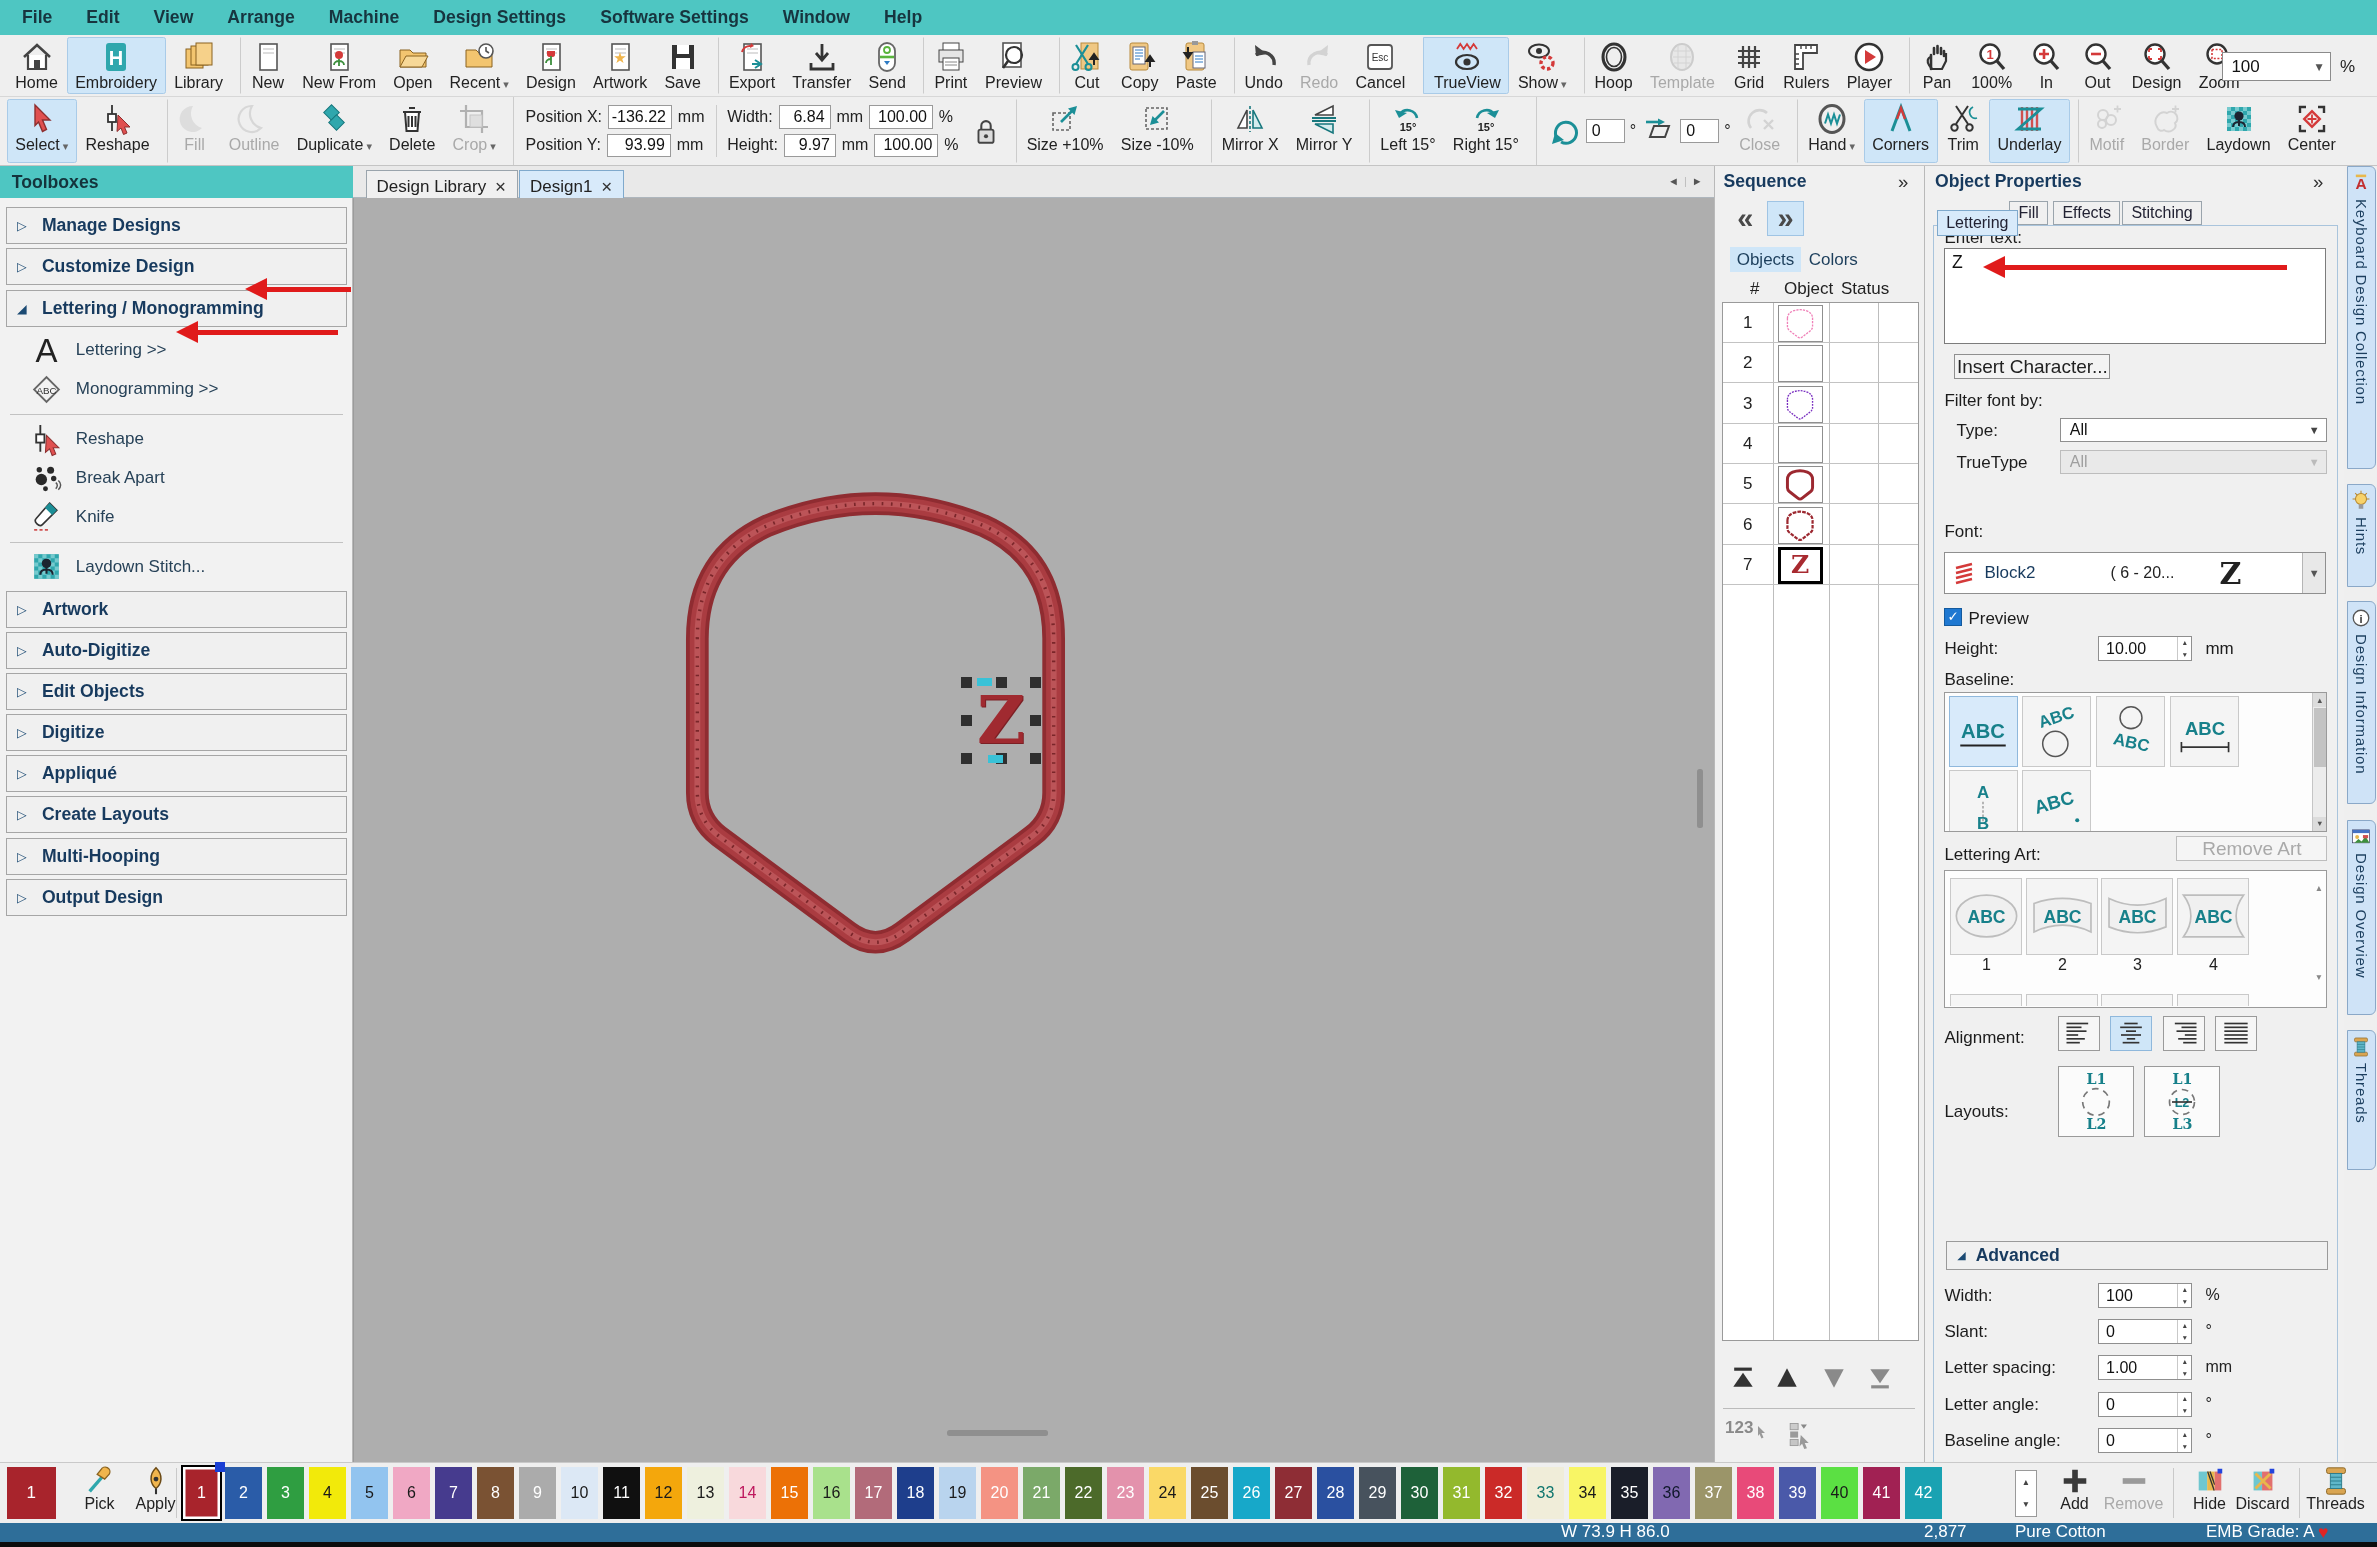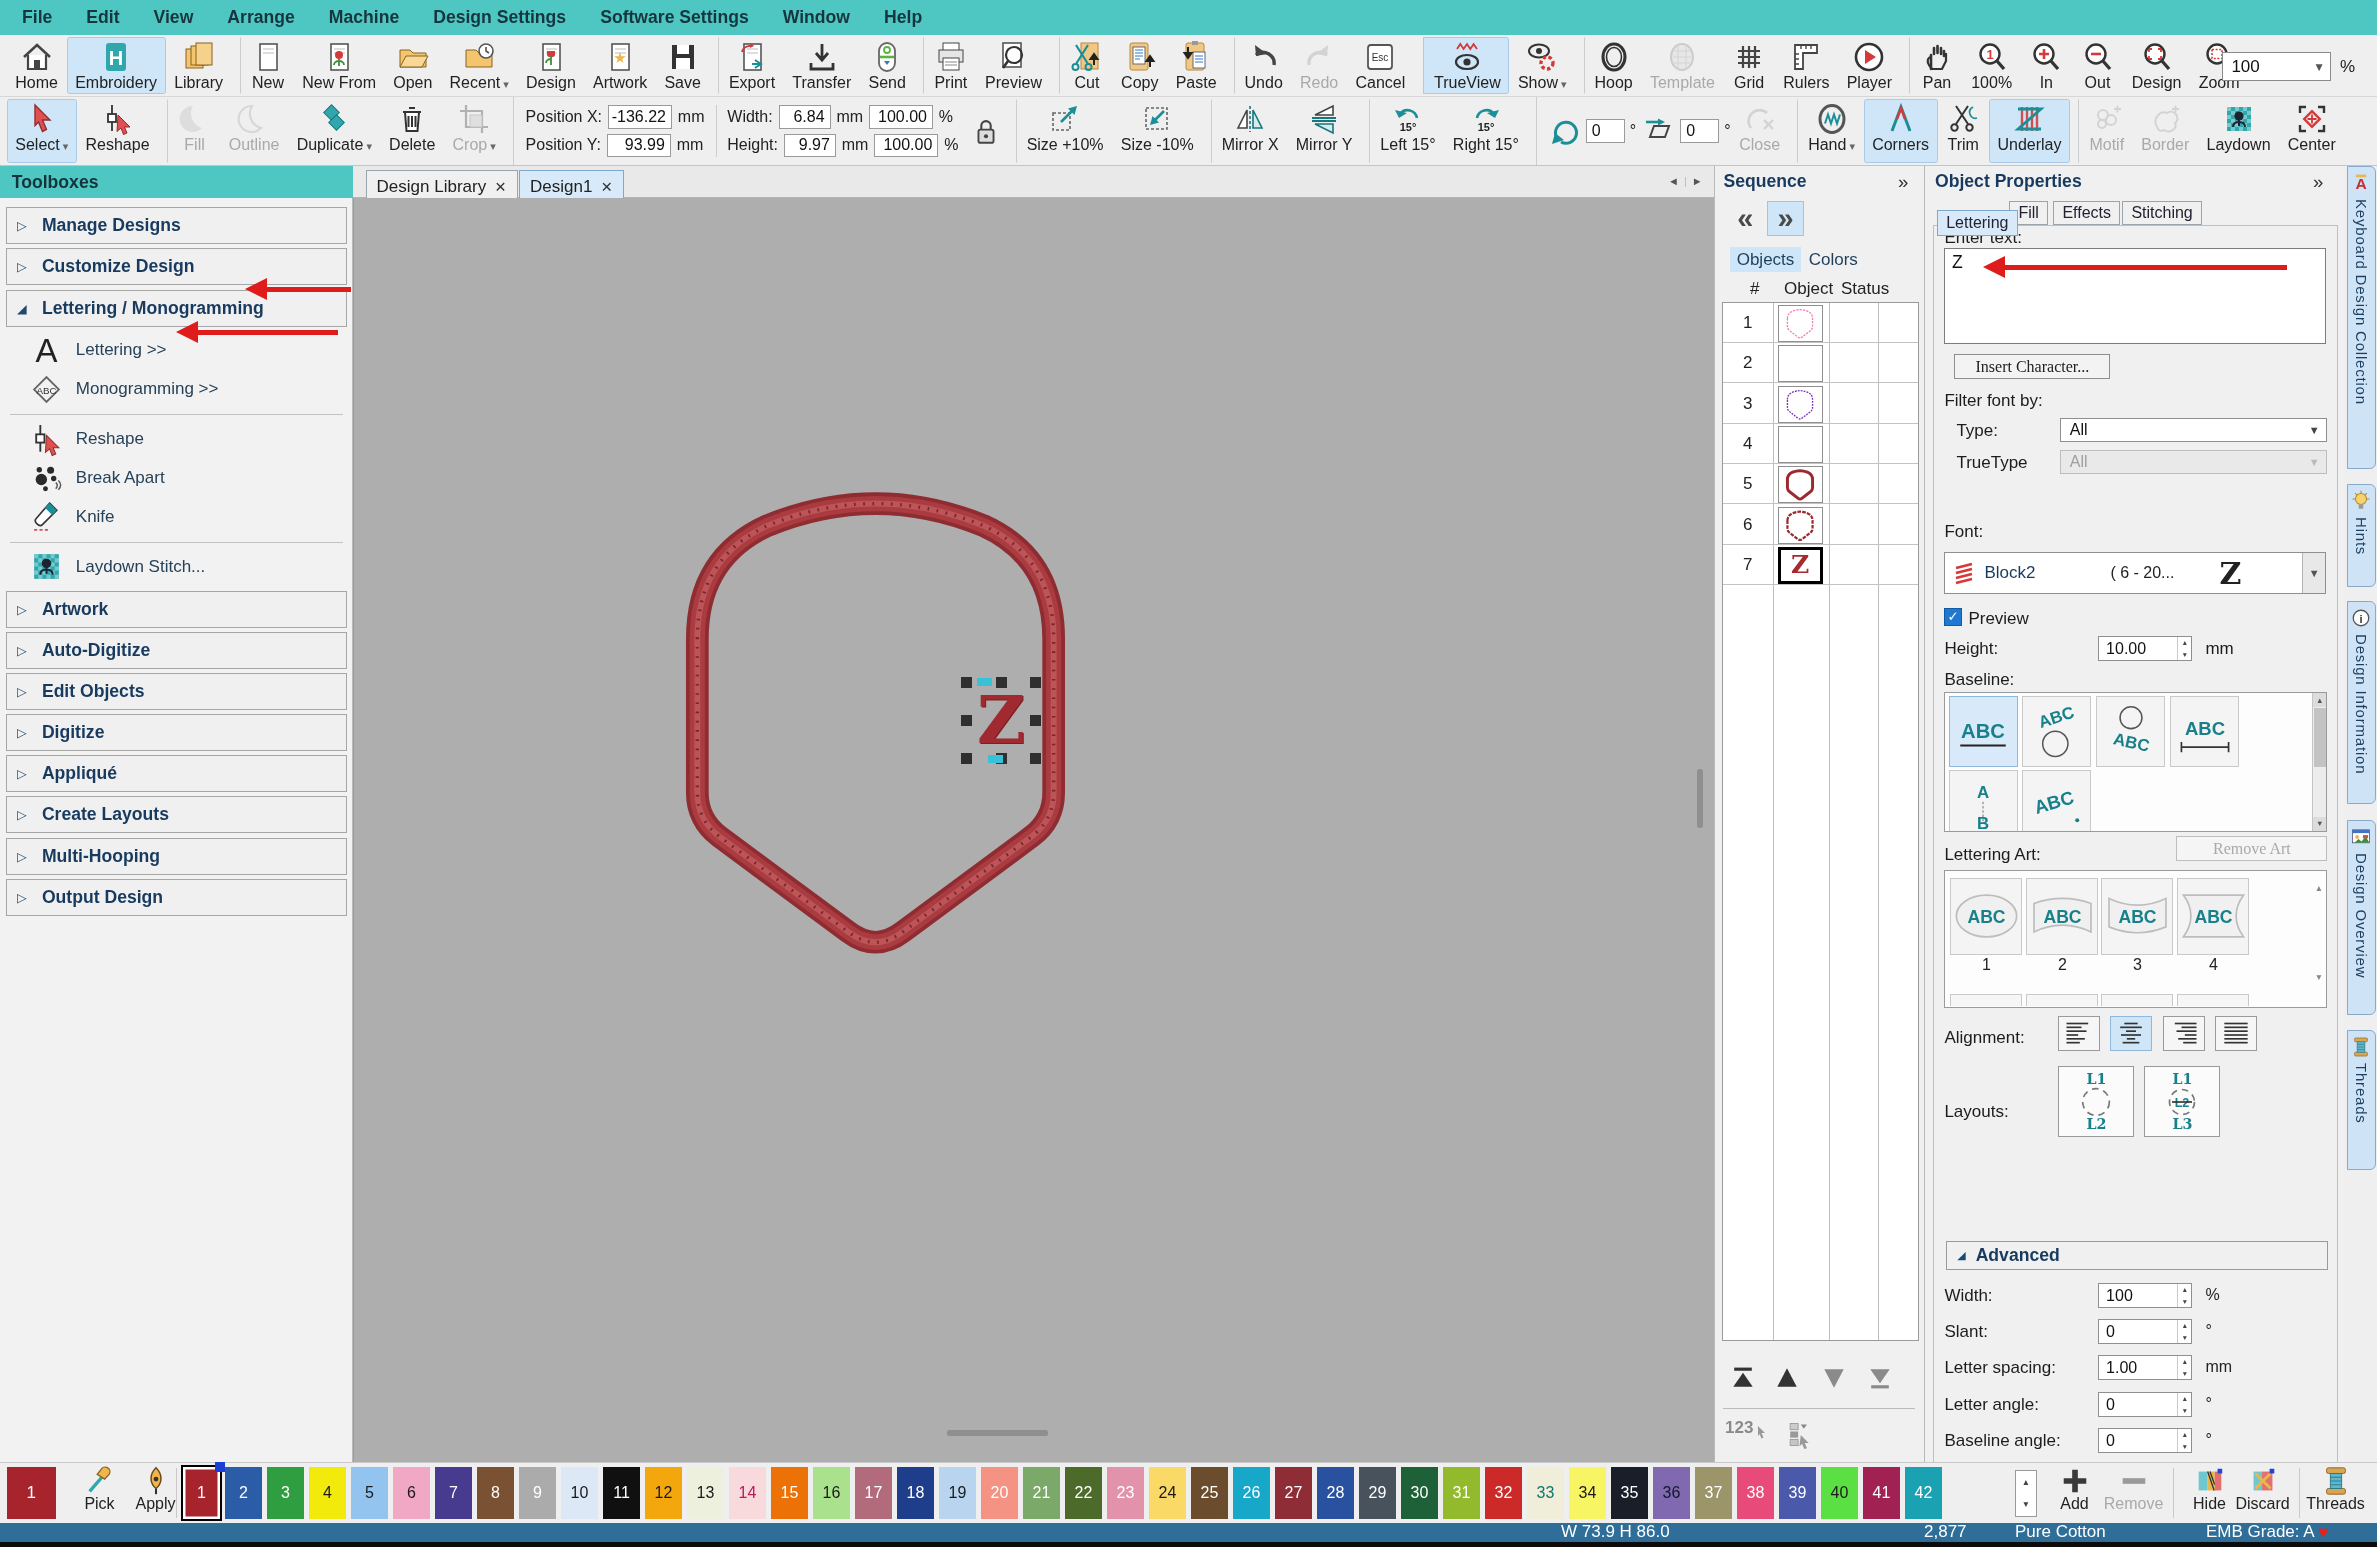--- a/index.html
+++ b/index.html
@@ -101,21 +101,21 @@
 
   
   #props{left:1924px;top:166px;width:420px;height:1296px;background:#f0f0f0;border-left:0.8px solid #b9b9b9;}
   #props-title{left:10px;top:5px;font-size:17.6px;font-weight:bold;color:#173a5e;}
   #props-exp{left:388px;top:5px;font-size:18.5px;color:#333;}
   .ptab{position:absolute;top:35px;height:23.5px;border:0.8px solid #9aa4ac;background:#f0f0f0;font-size:16px;color:#223;display:flex;align-items:center;padding:0 8.4px;}
   .ptab[data-sel="true"]{background:#d8eafa;border-color:#7fa9cc;height:26px;top:44px;z-index:2;}
   #props-box{left:8.4px;top:59px;width:405px;height:1392px;border:1.7px solid #a9c4dc;background:#f0f0f0;}
   .plabel{position:absolute;font-size:17px;color:#1c1c1c;}
   #entertext{left:10px;top:22px;width:382px;height:96px;background:#fff;border:0.8px solid #7c7c7c;font-size:17.6px;color:#111;padding:3.4px 6.7px;}
-  .pbtn{position:absolute;background:#f3f3f3;border:0.8px solid #8f8f8f;font-size:16px;color:#222;display:flex;align-items:center;justify-content:center;font-family:Liberation Serif, serif;}
+  .pbtn{position:absolute;background:#f3f3f3;border:0.8px solid #8f8f8f;font-size:19px;color:#222;display:flex;align-items:center;justify-content:center;}
   .pbtn[data-state="disabled"]{color:#a9a9a9;border-color:#bdbdbd;background:#f5f5f5;}
   .pselect{position:absolute;height:24.4px;background:#fff;border:0.8px solid #8f8f8f;font-size:16px;color:#111;display:flex;align-items:center;padding:0 8.4px;}
   .pselect .sarr{position:absolute;right:6.7px;color:#444;font-size:11px;}
   .pselect[data-state="disabled"]{background:#e9e9e9;color:#9f9f9f;border-color:#bdbdbd;}
   .pselect[data-state="disabled"] .sarr{color:#bbb;}
   #fontcombo{left:10px;top:326px;width:382px;height:42px;background:#fff;border:0.8px solid #8f8f8f;display:flex;align-items:center;}
   #fontcombo .fzig{width:34px;height:29px;margin-left:5px;}
   #fontcombo .fname{font-size:17px;color:#173a5e;width:126px;}
   #fontcombo .frange{font-size:16px;color:#222;width:109px;}
   #fontcombo .fglyph{font-family:"DejaVu Serif",serif;font-weight:bold;font-size:30px;color:#222;flex:1;}

